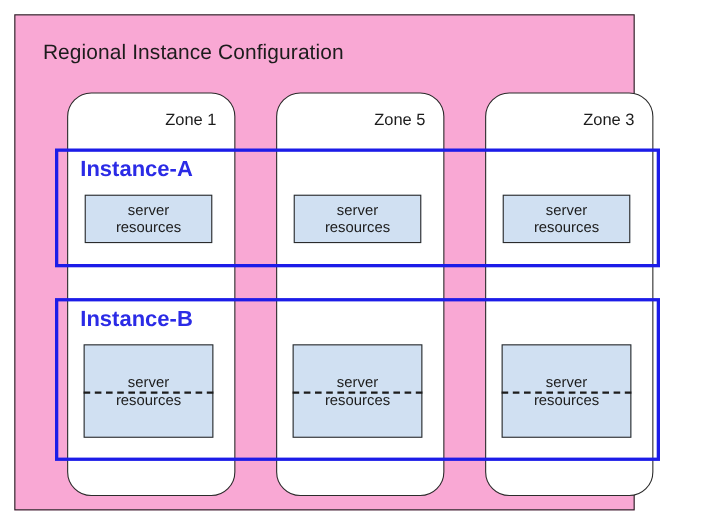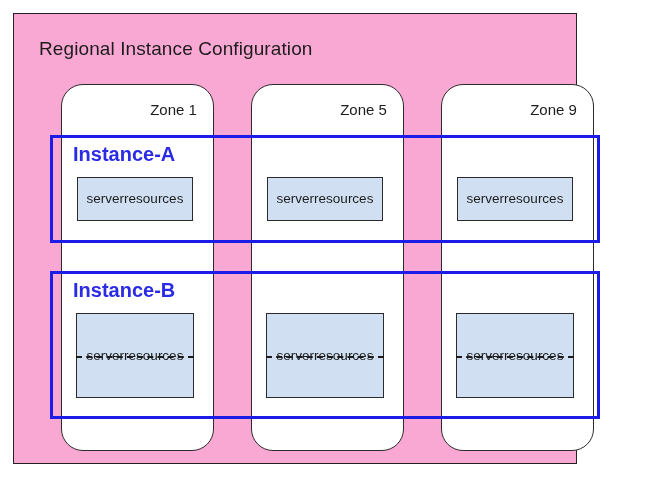--- a/index.html
+++ b/index.html
@@ -97,21 +97,21 @@
     white-space: nowrap;
   }
 
   
   .resource-box {
     position: absolute;
     background: #d0e0f2;
     border: 1px solid #2b2b2b;
     box-sizing: border-box;
     display: flex;
-    flex-direction: row;
+    flex-direction: column;
     align-items: center;
     justify-content: center;
     font-size: 13.5px;
     line-height: 16px;
     color: #1c1c1c;
     text-align: center;
   }
 
   
   .resource-box.compact {
@@ -160,21 +160,21 @@
 
     <div class="zone-card zone-1">
       <span class="zone-label">Zone 1</span>
     </div>
 
     <div class="zone-card zone-2">
       <span class="zone-label">Zone 5</span>
     </div>
 
     <div class="zone-card zone-3">
-      <span class="zone-label">Zone 9</span>
+      <span class="zone-label">Zone 3</span>
     </div>
 
     <div class="instance-band band-a">
       <span class="instance-label">Instance-A</span>
     </div>
 
     <div class="instance-band band-b">
       <span class="instance-label">Instance-B</span>
     </div>
 

